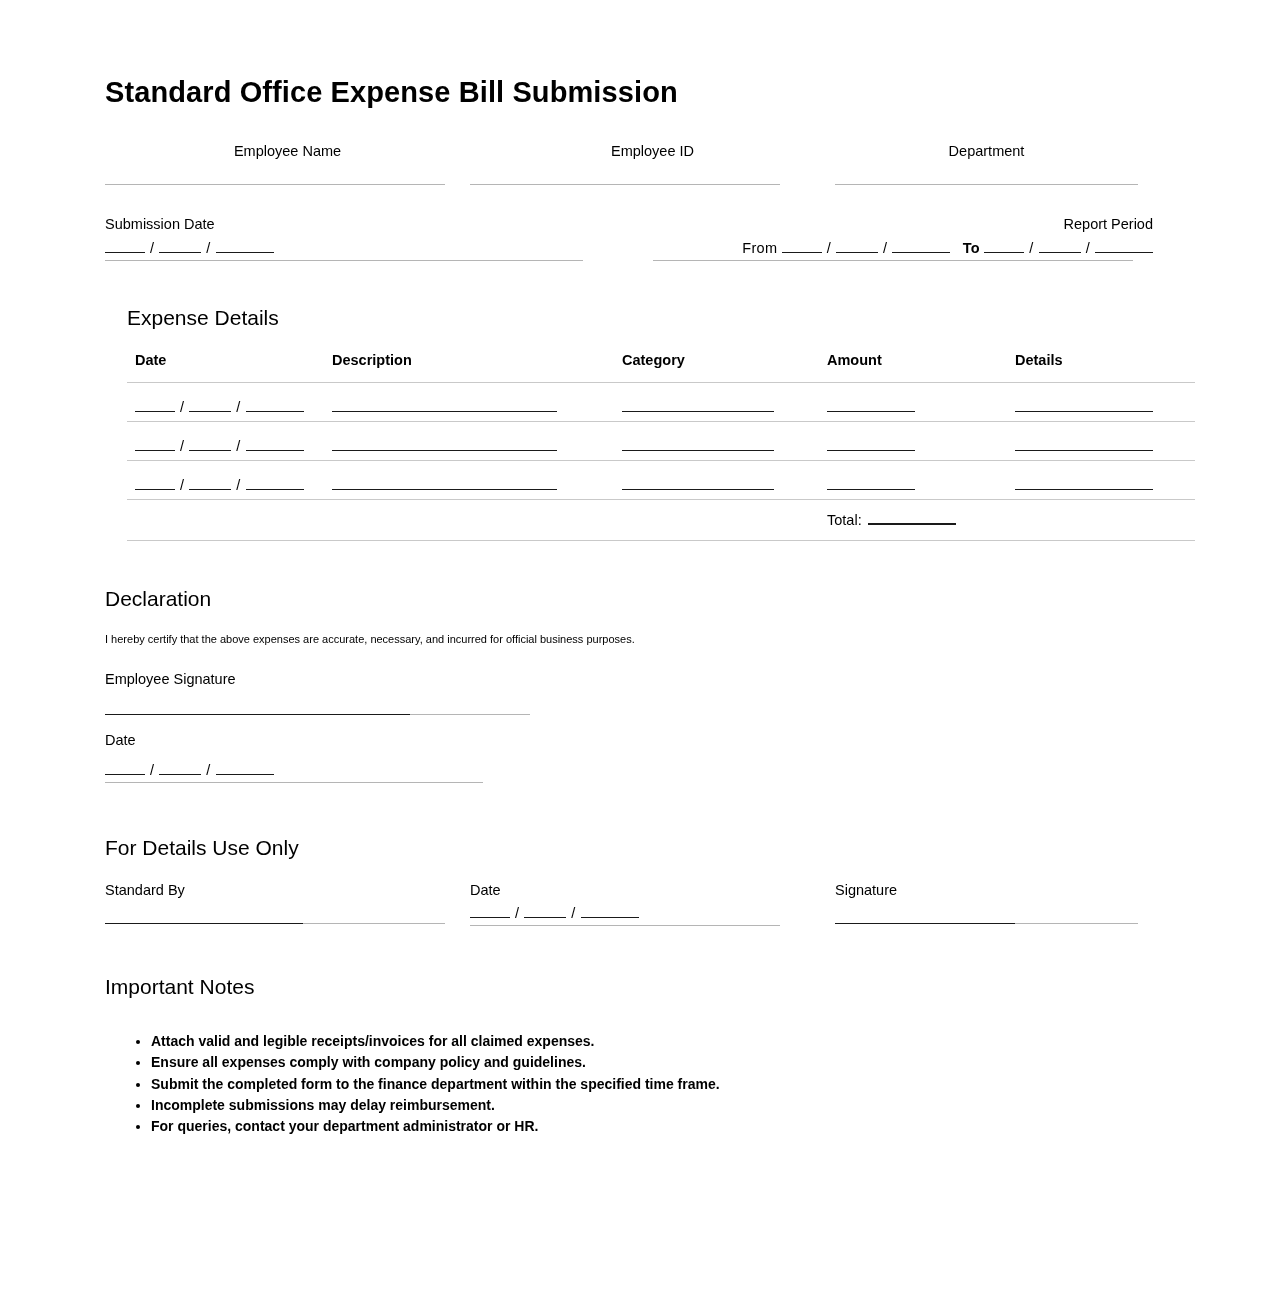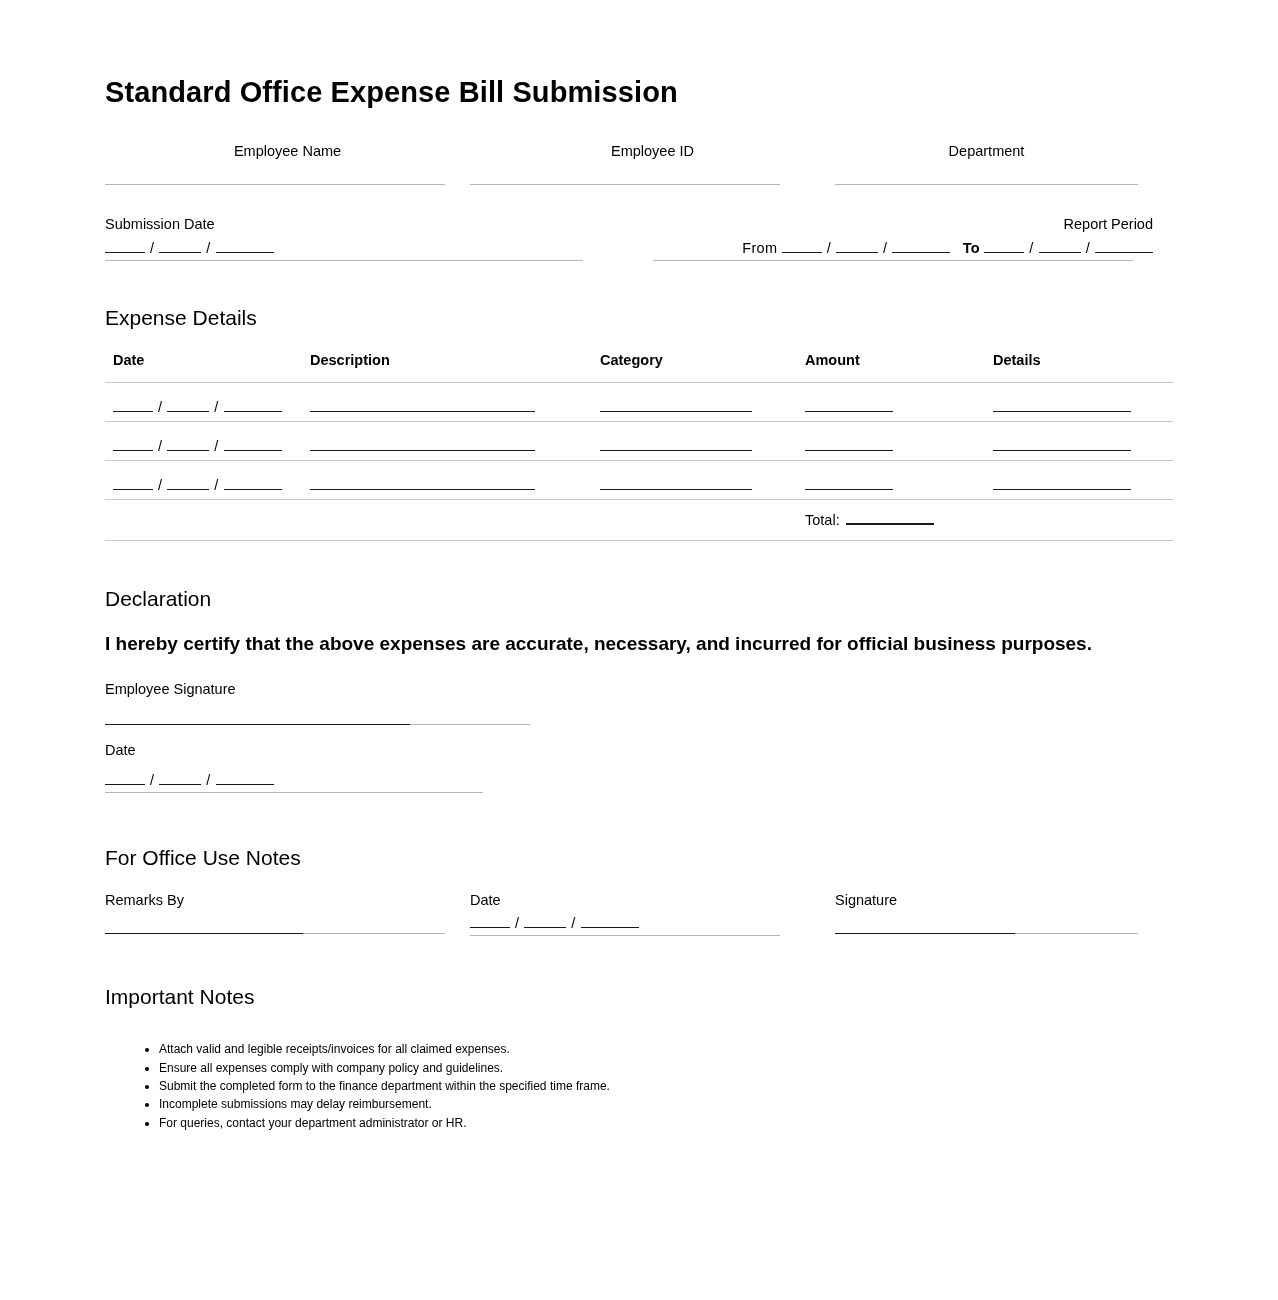--- a/index.html
+++ b/index.html
@@ -80,21 +80,21 @@
   .report-col { width: 500px; position: relative; text-align: right; }
 
   .trail-rule {
     position: absolute;
     top: 0;
     border-bottom: 1px solid #b5b5b5;
     height: 1px;
   }
 
   
-  .expense-wrap { margin-top: 42px; }
+  .expense-wrap { margin-top: 42px; margin-left: 22px; }
   table.expense {
     width: 1068px;
     border-collapse: collapse;
     table-layout: fixed;
   }
   table.expense th {
     text-align: left;
     font-size: 14.5px;
     font-weight: bold;
     padding: 0 0 14px 0;
@@ -120,45 +120,45 @@
   .line-desc { display:inline-block; width: 225px; border-bottom: 1.6px solid #1a1a1a; height: 0.9em; }
   .line-cat  { display:inline-block; width: 152px; border-bottom: 1.6px solid #1a1a1a; height: 0.9em; }
   .line-amt  { display:inline-block; width: 88px;  border-bottom: 1.6px solid #1a1a1a; height: 0.9em; }
   .line-rem  { display:inline-block; width: 138px; border-bottom: 1.6px solid #1a1a1a; height: 0.9em; }
   .total-label { font-weight: normal; font-size: 14.5px; }
   .line-total { display:inline-block; width: 88px; border-bottom: 2.4px solid #1a1a1a; height: 0.9em; margin-left: 6px;}
 
   
   .declaration { margin-top: 46px; }
   .decl-text {
-    font-size: 19px;
+    font-size: 11px;
     margin: 0 0 26px 0;
-    font-weight: bold;
   }
   .sig-block { position: relative; height: 44px; width: 600px; }
   .sig-block .sig-line { position:absolute; left:0; top:20px; width: 305px; border-bottom: 1.6px solid #1a1a1a; }
   .sig-block .sig-rule { position:absolute; left:0; top:20px; width: 425px; border-bottom: 1px solid #b5b5b5; }
 
   .decl-date-block { position: relative; width: 600px; margin-top: 12px; }
   .decl-date-rule { position:absolute; left:0; top:20px; width: 378px; border-bottom: 1px solid #b5b5b5; }
 
   
   .office { margin-top: 48px; }
   .office-row { display:flex; }
   .office-col-a { width: 365px; position: relative; }
   .office-col-b { width: 365px; position: relative; }
   .office-col-c { width: 303px; position: relative; }
 
   
   .notes { margin-top: 46px; }
   ul.note-list {
-    margin: 16px;
+    margin: 8px;
     padding-left: 38px;
-    font-size: 12px;
+    font-size: 14px;
     line-height: 1.45;
+    font-weight: bold;
   }
   ul.note-list li { margin: 0 0 1px 0; }
 </style>
 </head>
 <body>
 
 <div class="page">
 
   <h1 class="doc-title">Standard Office Expense Bill Submission</h1>
 
@@ -276,24 +276,24 @@
     <div class="field-label" style="margin-top:-6px;">Date</div>
     <div class="decl-date-block" style="height:26px;">
       <div class="decl-date-rule"></div>
       <div class="datefield" style="position:relative;">
         <span class="seg-d"></span><span class="slash">/</span><span class="seg-m"></span><span class="slash">/</span><span class="seg-y"></span>
       </div>
     </div>
   </div>
 
   <div class="office">
-    <h2 class="section-title">For Office Use Notes</h2>
+    <h2 class="section-title">For Details Use Only</h2>
     <div class="office-row">
       <div class="office-col-a">
-        <div class="field-label">Remarks By</div>
+        <div class="field-label">Standard By</div>
         <div class="underline-pair">
           <div class="long" style="width:340px;"></div>
           <div class="short" style="width:198px;"></div>
         </div>
       </div>
       <div class="office-col-b">
         <div class="field-label">Date</div>
         <div style="position:relative; height:24px;">
           <div class="trail-rule" style="left:0; top:20px; width:310px;"></div>
           <div class="datefield">

